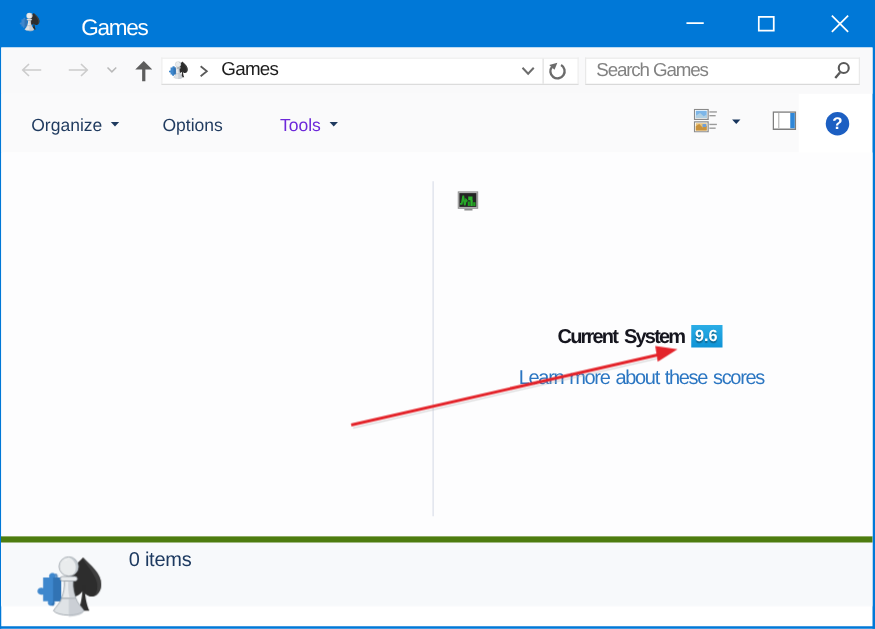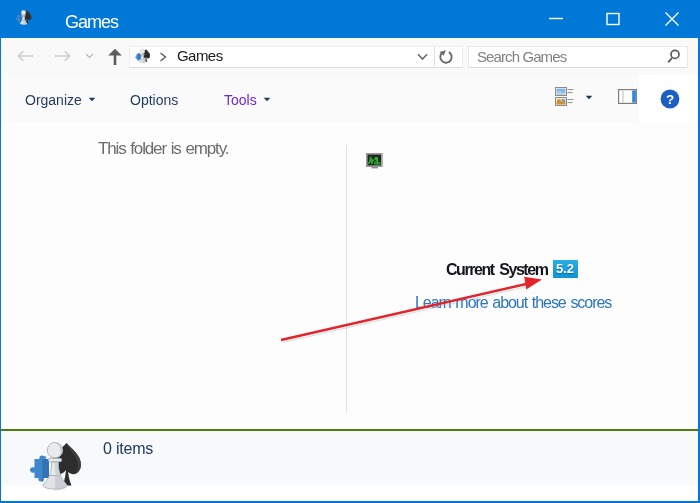--- a/index.html
+++ b/index.html
@@ -8,21 +8,21 @@
   .abs{position:absolute;}
   
   #frame{position:absolute;left:0;top:0;width:700px;height:503px;
          border-left:1px solid #0078d7;border-right:2px solid #0078d7;
          border-bottom:2px solid #0078d7;box-sizing:border-box;}
   #titlebar{position:absolute;left:0;top:0;width:700px;height:38px;background:#0078d7;}
   #navrow{position:absolute;left:1px;top:38px;width:697px;height:37px;background:#f9f9fa;}
   #menurow{position:absolute;left:1px;top:75px;width:638px;height:47px;background:#fafafb;}
   #content{position:absolute;left:1px;top:122px;width:697px;height:307px;background:#fdfdfe;}
   #statusbar{position:absolute;left:1px;top:429px;width:697px;height:56px;background:#f7f9fb;
-             border-top:2px solid #4d7c0f;box-sizing:border-box;}
+             border-top:5px solid #4d7c0f;box-sizing:border-box;}
   .t{position:absolute;white-space:pre;}
 </style>
 </head>
 <body>
 <div id="frame"></div>
 
 <div id="titlebar">
   <svg class="abs" style="left:15px;top:10px" width="17" height="16" viewBox="0 0 55 51">
       <use href="#gicon"></use>
     </svg>
@@ -119,36 +119,35 @@
     <path d="M5 1.4 V13.6" stroke="#b9b9b9" stroke-width="1"></path>
   </svg>
 
   <svg class="abs" style="left:659px;top:14px" width="20" height="20" viewBox="0 0 20 20">
     <circle cx="10" cy="10" r="9.4" fill="#1c5fc2"></circle>
     <text x="10" y="14.6" font-family="Liberation Sans" font-size="13.5" font-weight="bold" fill="#fff" text-anchor="middle">?</text>
   </svg>
 </div>
 
 <div id="content">
-  <span class="t" style="left:98px;top:139.5px;font-size:17px;line-height:18px;letter-spacing:-1.15px;word-spacing:1.2px;color:#6d6d6d;position:fixed;">This folder is empty.</span>
   <div class="abs" style="left:345px;top:23px;width:1px;height:268px;background:#dbe0ea;"></div>
 
   <svg class="abs" style="left:365px;top:31px" width="17" height="16" viewBox="0 0 17 16">
     <rect x="0.4" y="0.4" width="15.8" height="13.2" fill="#b9b9b9" stroke="#8e8e8e" stroke-width="0.8"></rect>
     <rect x="1.5" y="1.5" width="13.6" height="11" fill="#242424"></rect>
     <path d="M2 10 L3.4 10 L4.6 3.6 L5.8 11.2 L6.8 6.8 L7.8 8.2" stroke="#28a828" stroke-width="1.4" fill="none"></path>
     <rect x="8.6" y="4.2" width="3.4" height="3" fill="#2db32d"></rect>
     <rect x="8.2" y="8.2" width="1.7" height="3.6" fill="#1f9e1f"></rect>
     <rect x="10.3" y="7" width="1.9" height="4.8" fill="#2db32d"></rect>
     <rect x="12.5" y="8.8" width="1.9" height="3" fill="#1f9e1f"></rect>
     <rect x="5.5" y="14" width="6.5" height="1.4" fill="#8b8b8b"></rect>
   </svg>
   <span class="t" style="left:446px;top:260.5px;font-size:16px;line-height:18px;letter-spacing:-1.45px;word-spacing:2.6px;color:#15151e;position:fixed;font-weight:bold;">Current System</span>
 
-  <div class="abs" style="left:551.5px;top:137.5px;width:25px;height:18px;background:linear-gradient(#2bade6,#0f93d6);color:#fff;font-weight:bold;font-size:13px;line-height:18px;text-align:center;text-shadow:0 1px 1px rgba(0,0,0,.35);">5.2</div>
+  <div class="abs" style="left:551.5px;top:137.5px;width:25px;height:18px;background:linear-gradient(#2bade6,#0f93d6);color:#fff;font-weight:bold;font-size:13px;line-height:18px;text-align:center;text-shadow:0 1px 1px rgba(0,0,0,.35);">9.6</div>
   <span class="t" style="left:415px;top:293.5px;font-size:16px;line-height:18px;letter-spacing:-1.05px;word-spacing:1.3px;color:#2b76c2;position:fixed;">Learn more about these scores</span>
 
   <svg class="abs" style="left:0;top:0" width="697" height="307" viewBox="0 0 697 307">
     <path d="M280 218 L525 162" stroke="#b9b9b9" stroke-width="1" opacity="0.5" transform="translate(1.5,2.5)" fill="none"></path>
     <path d="M280 218 L525 162" stroke="#e3242b" stroke-width="2.4" fill="none"></path>
     <path d="M541 157.4 L523.2 154.8 L525.2 167.4 Z" fill="#e3242b"></path>
   </svg>
 </div>
 
 <div id="statusbar">

